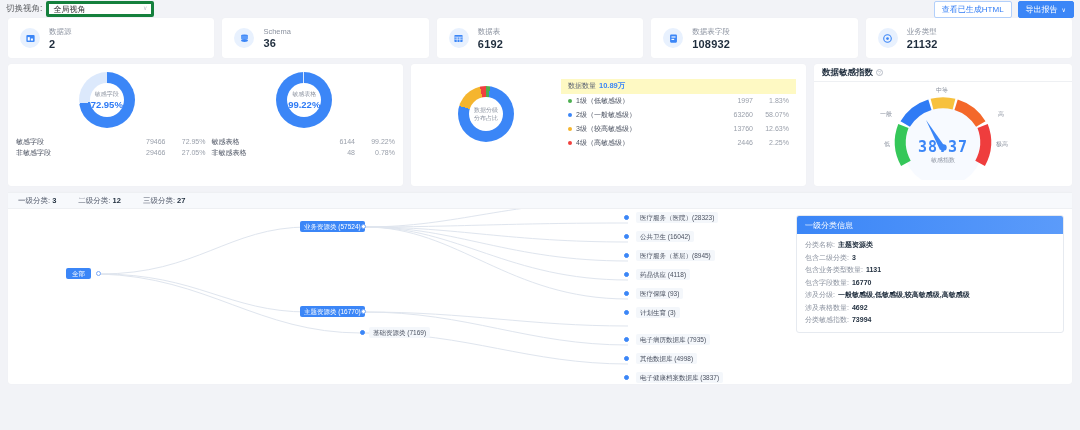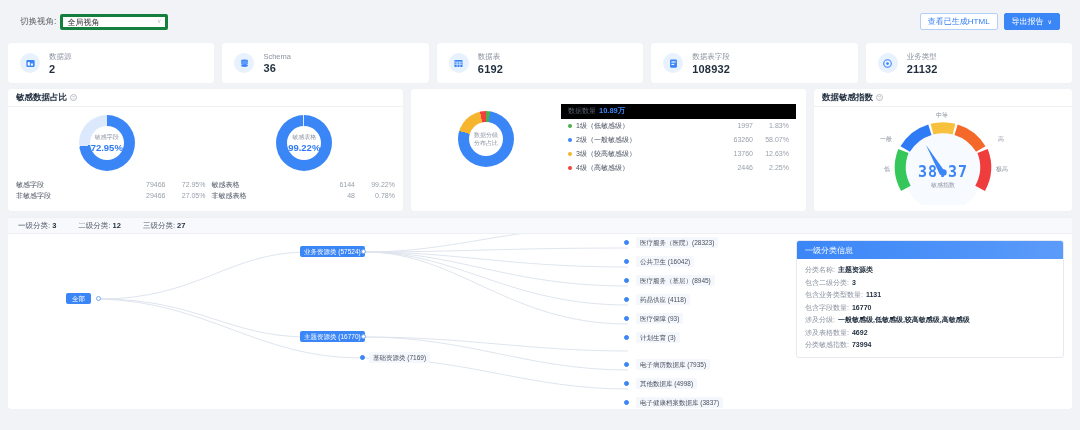--- a/index.html
+++ b/index.html
@@ -8,22 +8,22 @@
     background: #f0f2f5;
     font-family: "Liberation Sans", "DejaVu Sans", sans-serif;
     font-size: 9px;
     color: #303133;
     overflow: hidden;
   }
   .page { width: 1080px; height: 430px; position: relative; background: #f2f3f7; }
 
   
   .topbar {
-    height: 43px; display: flex; align-items: center;
-    padding: 0 20px; background: #f2f3f7;
+    height: 18px; display: flex; align-items: center;
+    padding: 0 6px; background: #f2f3f7;
   }
   .view-label { font-size: 8.5px; color: #606266; margin-right: 4px; }
   .view-select {
     width: 108px; height: 16px; background: #fff;
     border: 3px solid #15803d; border-radius: 2px;
     display: flex; align-items: flex-start; justify-content: space-between;
     padding: 0 4px; font-size: 8px; color: #303133;
   }
   .view-select .cv { color: #c0c4cc; font-size: 6px; }
   .topbar-right { margin-left: auto; display: flex; align-items: center; gap: 6px; }
@@ -88,21 +88,21 @@
   
   .grade-body { display: flex; height: 100px; align-items: center; }
   .grade-chart { width: 150px; display: flex; align-items: center; justify-content: center; }
   .grade-chart .hole2 {
     position: absolute; inset: 11px; background: #fff; border-radius: 50%;
     display: flex; flex-direction: column; align-items: center; justify-content: center;
     font-size: 6px; color: #8c93a0; line-height: 8px;
   }
   .grade-list { flex: 1; padding-right: 10px; }
   .glist-hd {
-    background: #000000; height: 15px; display: flex; align-items: center;
+    background: #fef9c3; height: 15px; display: flex; align-items: center;
     padding: 0 7px; font-size: 7px; color: #5a6272; gap: 3px;
   }
   .glist-hd b { color: #3b86f7; font-size: 7.5px; }
   .grow { display: flex; align-items: center; height: 14px; font-size: 7px; padding: 0 7px; }
   .dot { width: 4px; height: 4px; border-radius: 50%; margin-right: 4px; flex:none; }
   .grow .gname { flex: 1; color: #4a5160; }
   .grow .gv { width: 42px; text-align: right; color: #9aa0ab; }
   .grow .gp { width: 36px; text-align: right; color: #9aa0ab; }
 
   
@@ -233,24 +233,20 @@
       <div class="card-txt">
         <span class="card-title">业务类型</span>
         <span class="card-val">21132</span>
       </div>
     </div>
   </div>
 
   <div class="panel-row">
 
     <div class="panel p1">
-      <div class="panel-hd">
-        <span class="t">敏感数据占比</span>
-        <span class="qmark">?</span>
-      </div>
       <div class="donuts">
         <div class="donut-wrap">
           <div class="donut" style="border-radius:50%;background:conic-gradient(#3b86f7 0 72.95%, #dce9fc 72.95% 100%);">
             <div class="hole">
               <span class="lab">敏感字段</span>
               <span class="pct">72.95%</span>
             </div>
           </div>
         </div>
         <div class="donut-wrap">

